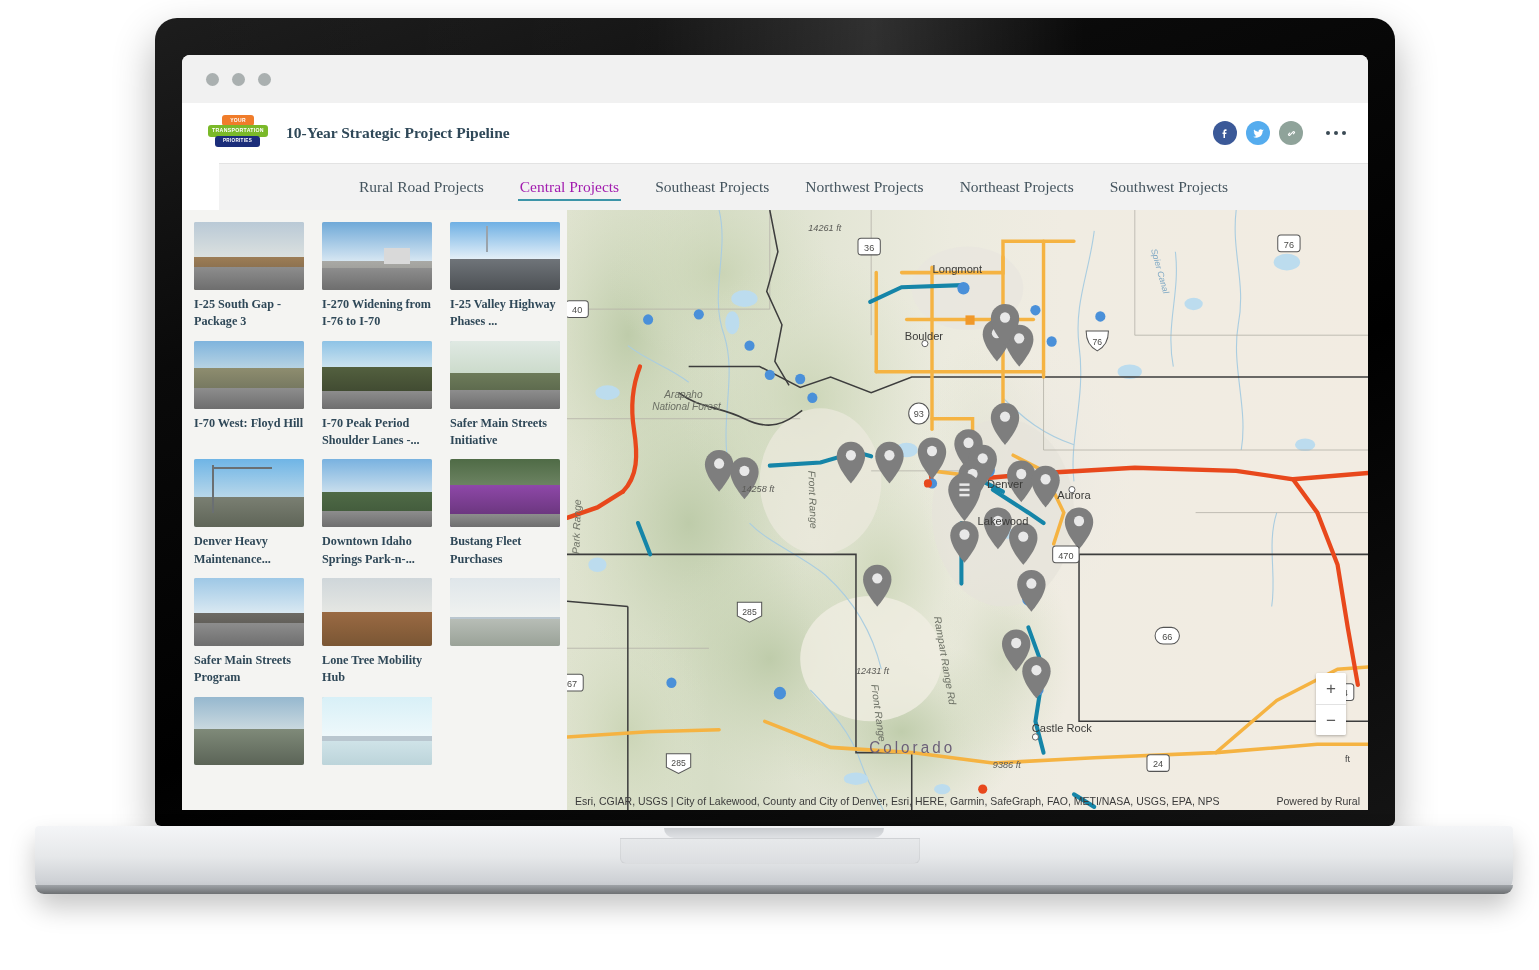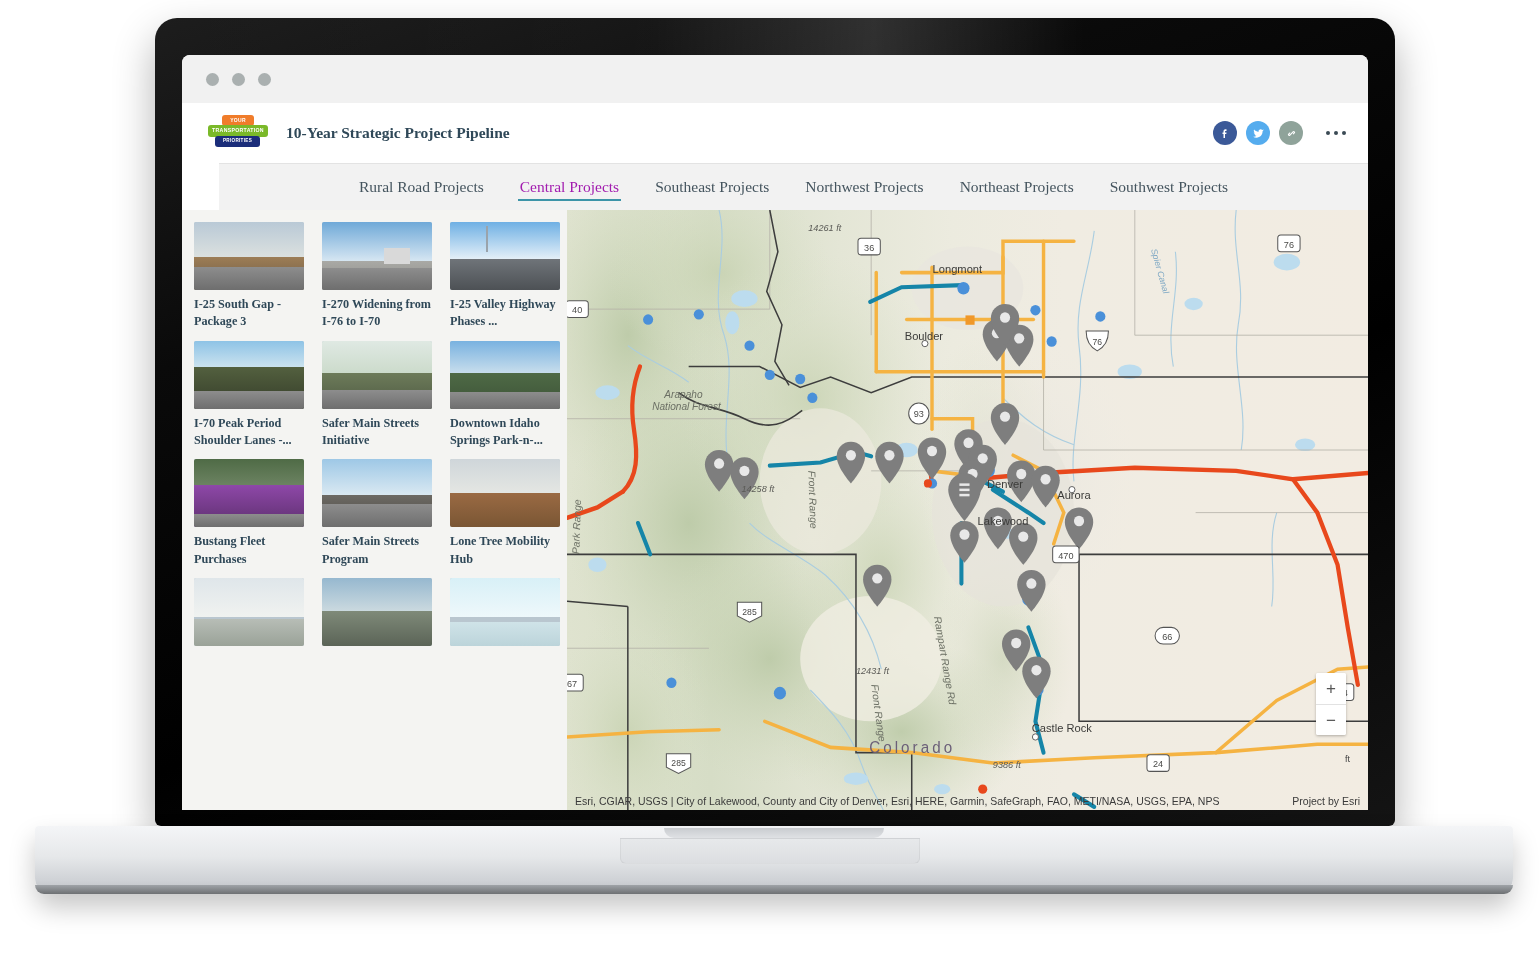--- a/index.html
+++ b/index.html
@@ -315,40 +315,57 @@
 
             <div class="card">
               <div class="thumb p3">
                   <span class="ph-sky"></span>
                   <span class="ph-gnd"></span>
                   <span class="ph-line" style="left:36px;top:4px;width:2px;height:26px;background:#9aa3ab"></span>
                 </div>
               <div class="cap">I-25 Valley Highway Phases ...</div>
             </div>
 
+            <div class="card">
+              <div class="thumb p4">
+                  <span class="ph-sky"></span>
+                  <span class="ph-gnd"></span>
+                  <span class="ph-road" style="height:30%"></span>
+                </div>
+              <div class="cap">I-70 West: Floyd Hill</div>
+            </div>
 
             <div class="card">
               <div class="thumb p5">
                   <span class="ph-sky"></span>
                   <span class="ph-gnd"></span>
                   <span class="ph-road" style="height:26%"></span>
                 </div>
               <div class="cap">I-70 Peak Period Shoulder Lanes -...</div>
             </div>
 
             <div class="card">
               <div class="thumb p6">
                   <span class="ph-sky"></span>
                   <span class="ph-gnd"></span>
                   <span class="ph-road" style="height:28%"></span>
                 </div>
               <div class="cap">Safer Main Streets Initiative</div>
             </div>
 
 
+            <div class="card">
+              <div class="thumb p8">
+                  <span class="ph-sky"></span>
+                  <span class="ph-gnd"></span>
+                  <span class="ph-line" style="left:18px;top:6px;width:2px;height:48px;background:#6a6f72"></span>
+                  <span class="ph-line" style="left:18px;top:8px;width:60px;height:2px;background:#6a6f72"></span>
+                </div>
+              <div class="cap">Denver Heavy Maintenance...</div>
+            </div>
 
             <div class="card">
               <div class="thumb p9">
                   <span class="ph-sky"></span>
                   <span class="ph-gnd"></span>
                   <span class="ph-road" style="height:24%"></span>
                 </div>
               <div class="cap">Downtown Idaho Springs Park-n-...</div>
             </div>
 
@@ -752,21 +769,21 @@
           </svg>
 
           <div class="zoom-ctl">
             <button>+</button>
             <button>−</button>
           </div>
           <div class="scalebar">ft</div>
 
           <div class="map-attrib">
             <span class="left">Esri, CGIAR, USGS | City of Lakewood, County and City of Denver, Esri, HERE, Garmin, SafeGraph, FAO, METI/NASA, USGS, EPA, NPS</span>
-            <span class="right">Project by Esri</span>
+            <span class="right">Powered by Rural</span>
           </div>
         </div>
 
       </div>
     </div>
   </div>
 
   <div class="keyboard-strip"></div>
   <div class="laptop-base">
     <div class="base-notch"></div>

